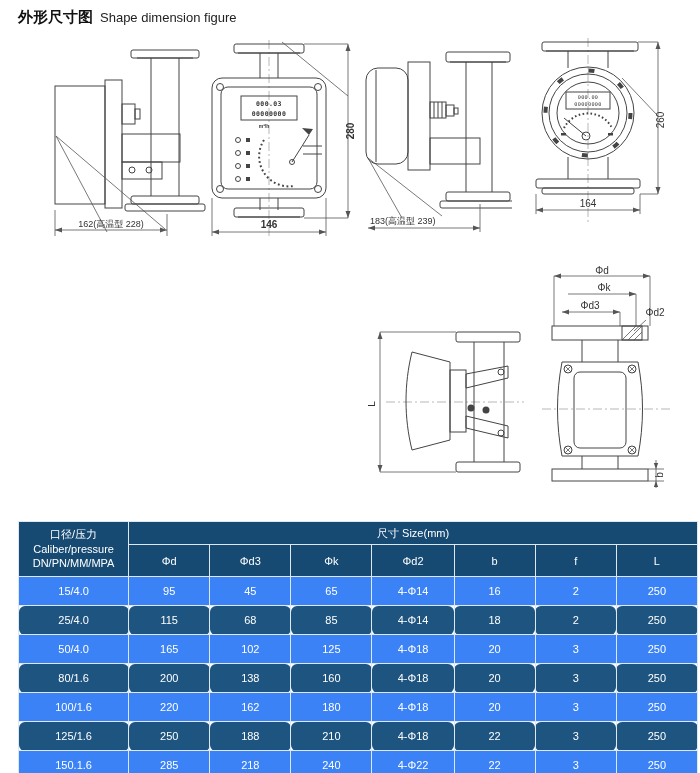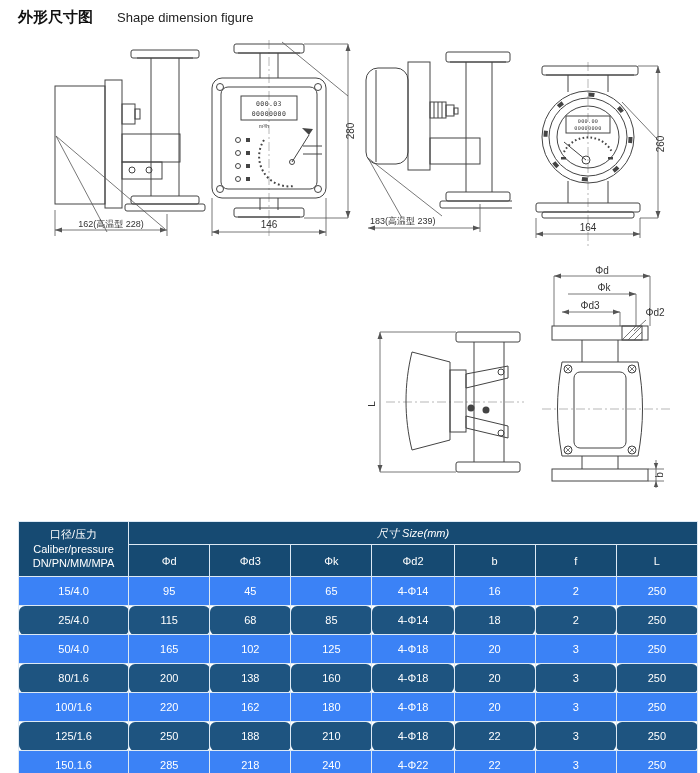--- a/index.html
+++ b/index.html
@@ -2,21 +2,21 @@
 <html><head>
 <meta charset="utf-8">
 <style>
   html,body{margin:0;padding:0;}
   body{
     width:700px;height:773px;position:relative;background:#ffffff;
     font-family:"Liberation Sans", sans-serif;color:#1a1a1a;overflow:hidden;
   }
   .abs{position:absolute;}
   
-  .sec-title{display:flex;align-items:baseline;gap:24px;white-space:nowrap;}
+  .sec-title{display:flex;align-items:baseline;gap:7px;white-space:nowrap;}
   .sec-title .zh{font-size:15px;font-weight:bold;color:#111;}
   .sec-title .en{font-size:13px;color:#222;}
   
   svg{display:block;}
   .ln{stroke:#444;fill:none;stroke-width:1;}
   .lnthin{stroke:#555;fill:none;stroke-width:0.8;}
   .dim{stroke:#555;fill:none;stroke-width:0.8;}
   .cl{stroke:#999;fill:none;stroke-width:0.7;stroke-dasharray:9 3 2 3;}
   .arr{fill:#555;stroke:none;}
   .blk{fill:#444;stroke:none;}
@@ -24,21 +24,21 @@
   .dimtxt-s{fill:#333;font-size:9px;font-family:"Liberation Sans",sans-serif;}
   .digits{fill:#333;font-size:6.5px;font-family:"DejaVu Sans Mono",monospace;letter-spacing:0.4px;}
   .digits-s{fill:#333;font-size:5.2px;font-family:"DejaVu Sans Mono",monospace;letter-spacing:0.3px;}
   .unit{fill:#333;font-size:5px;font-family:"Liberation Sans",sans-serif;}
   
   table.spec{border-collapse:collapse;table-layout:fixed;width:680px;}
   table.spec th, table.spec td{
     border:1px solid #dce9f4;color:#ffffff;text-align:center;
     font-size:11px;font-weight:normal;padding:0;overflow:hidden;
   }
-  .size-band{background:#164a72;text-align:left;padding-left:14px;height:22px;font-size:11.5px;font-style:italic;}
+  .size-band{background:#164a72;text-align:left;padding-left:14px;height:22px;font-size:11.5px;}
   .sub-hdr{height:31px;background:#164a72;font-size:11px;}
   .col1hdr{background:#164a72;font-size:11px;line-height:1.35;margin-left:48px;}
   tr.ra td{background:#3b82f6;height:28px;}
   tr.rb td{background:#1e5480;height:28px;border-radius:6px;}
 </style>
 </head>
 <body>
 
 <div class="abs sec-title" style="left:18px;top:8px;">
   <span class="zh">外形尺寸图</span>
@@ -65,21 +65,21 @@
   <line class="lnthin" x1="11" y1="90" x2="62" y2="186"></line>
   <line class="dim" x1="10" y1="164" x2="10" y2="190"></line>
   <line class="dim" x1="122" y1="168" x2="122" y2="190"></line>
   <line class="dim" x1="10" y1="184" x2="122" y2="184"></line>
   <polygon class="arr" points="10,184 17,181.5 17,186.5"></polygon>
   <polygon class="arr" points="122,184 115,181.5 115,186.5"></polygon>
   <text class="dimtxt-s" x="66" y="181" text-anchor="middle">162(高温型 228)</text>
 </svg>
 </div>
 
-<div class="abs" style="left:208px;top:40px;">
+<div class="abs" style="left:208px;top:40px;font-weight:bold;">
 <svg width="152" height="202" viewBox="0 0 152 202">
   <line class="cl" x1="61" y1="0" x2="61" y2="198"></line>
   <rect class="ln" x="26" y="4" width="70" height="9" rx="2"></rect>
   <line class="ln" x1="30" y1="13" x2="92" y2="13"></line>
   <line class="ln" x1="52" y1="13" x2="52" y2="38"></line>
   <line class="ln" x1="70" y1="13" x2="70" y2="38"></line>
   <rect class="ln" x="4" y="38" width="114" height="120" rx="10"></rect>
   <rect class="ln" x="13" y="47" width="96" height="102" rx="7"></rect>
   <circle class="ln" cx="12" cy="47" r="3.5"></circle>
       <circle class="ln" cx="110" cy="47" r="3.5"></circle>
@@ -144,21 +144,21 @@
   <line class="lnthin" x1="6" y1="112" x2="80" y2="170"></line>
   <line class="lnthin" x1="6" y1="112" x2="40" y2="172"></line>
   <line class="dim" x1="6" y1="182" x2="118" y2="182"></line>
   <polygon class="arr" points="6,182 13,179.5 13,184.5"></polygon>
   <polygon class="arr" points="118,182 111,179.5 111,184.5"></polygon>
   <line class="dim" x1="118" y1="158" x2="118" y2="186"></line>
   <text class="dimtxt-s" x="8" y="178" text-anchor="start">183(高温型 239)</text>
 </svg>
 </div>
 
-<div class="abs" style="left:518px;top:60px;">
+<div class="abs" style="left:518px;top:36px;">
 <svg width="180" height="190" viewBox="0 0 180 190">
   <line class="cl" x1="70" y1="2" x2="70" y2="186"></line>
   <rect class="ln" x="24" y="6" width="96" height="9" rx="2"></rect>
   <line class="ln" x1="28" y1="15" x2="116" y2="15"></line>
   <line class="ln" x1="50" y1="15" x2="50" y2="32"></line>
   <line class="ln" x1="90" y1="15" x2="90" y2="32"></line>
   <circle class="ln" cx="70" cy="77" r="46"></circle>
   <circle class="ln" cx="70" cy="77" r="39"></circle>
   <circle cx="70" cy="77" r="42.5" fill="none" stroke="#444" stroke-width="4" stroke-dasharray="6 27.4"></circle>
   <circle class="ln" cx="70" cy="77" r="31"></circle>

